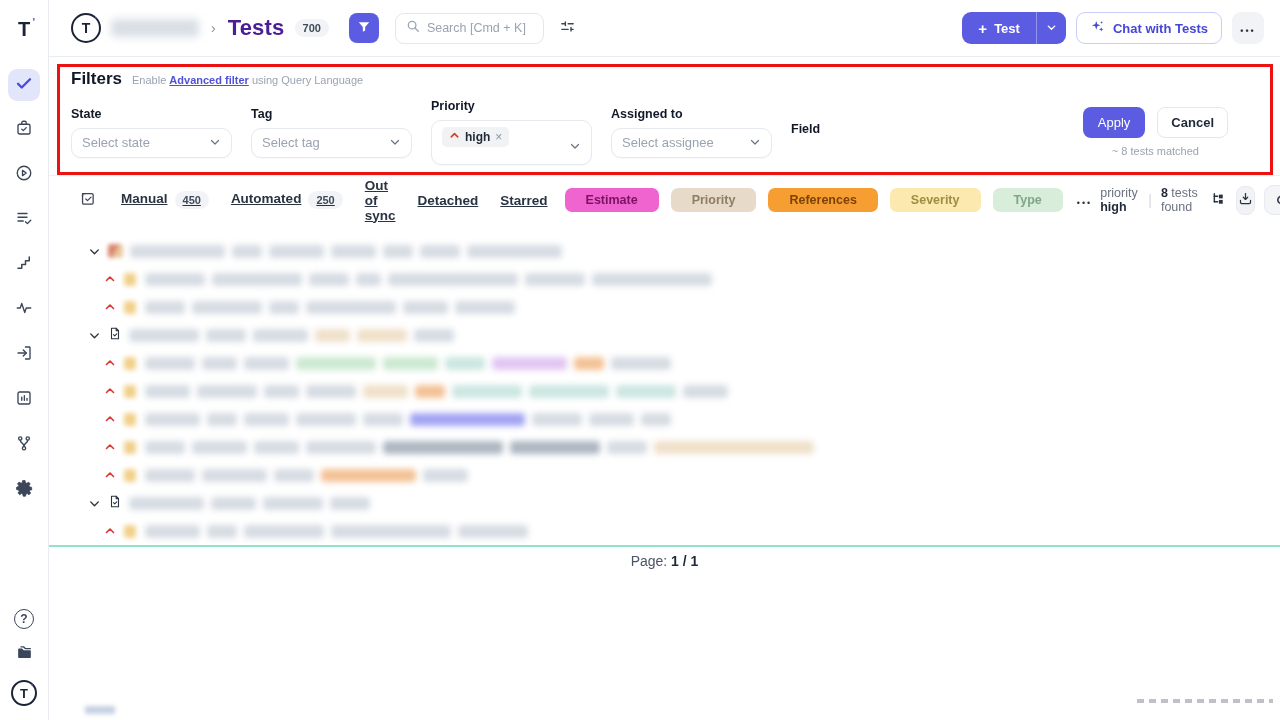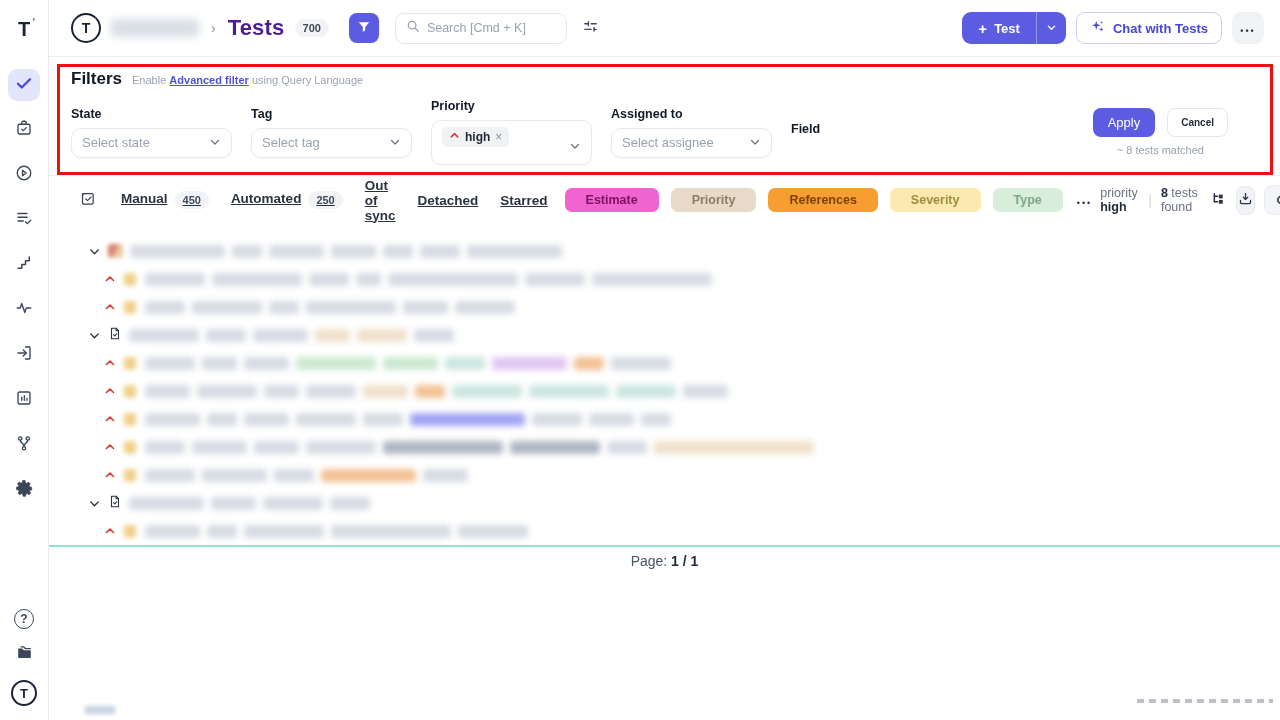--- a/index.html
+++ b/index.html
@@ -26,21 +26,21 @@
 
   
   .main { position:absolute; left:49px; top:0; width:1231px; height:720px; }
   .header { height:57px; border-bottom:1px solid #e9ecf0; display:flex; align-items:center; padding:0 16px 0 22px; gap:10px; }
   .proj-blur { width:88px; height:18px; border-radius:4px; background:#d9dee5; filter:blur(4px); }
   .crumb-sep { color:#8a94a3; font-size:14px; margin:0 2px; }
   .page-title { font-size:22px; font-weight:bold; color:#4c1d95; letter-spacing:.2px; }
   .pill { background:#f1f3f6; color:#3f4a5a; font-size:11px; font-weight:bold; border-radius:999px; padding:3px 8px; }
   .funnel-btn { width:30px; height:30px; margin-left:10px; background:#5b5ce2; border:none; border-radius:8px;
     display:flex; align-items:center; justify-content:center; cursor:pointer; }
-  .search-box { margin-left:6px; width:172px; height:31px; border:1px solid #e4e7ec; border-radius:9px;
+  .search-box { margin-left:6px; width:149px; height:31px; border:1px solid #e4e7ec; border-radius:9px;
     display:flex; align-items:center; gap:7px; padding:0 10px; color:#9aa3b2; }
   .search-box input { border:none; outline:none; width:120px; font-size:12.5px; color:#6b7280;
     font-family:"Liberation Sans",sans-serif; background:transparent; }
   .search-box input::placeholder { color:#9aa3b2; }
   .sliders-btn { width:28px; height:28px; border:none; background:transparent; display:flex;
     align-items:center; justify-content:center; cursor:pointer; }
   .hdr-right { margin-left:auto; display:flex; align-items:center; gap:10px; }
   .btn-test { display:flex; align-items:stretch; background:#5b5ce2; border-radius:9px; overflow:hidden; cursor:pointer; height:32px; }
   .btn-test .lbl { display:flex; align-items:center; gap:7px; color:#fff; font-size:13px; font-weight:bold; padding:0 16px; }
   .btn-test .caret { width:30px; display:flex; align-items:center; justify-content:center; border-left:1px solid rgba(255,255,255,.35); }
@@ -67,21 +67,21 @@
   .select .chev { color:#6b7280; margin-left:auto; }
   .select.multi { min-height:45px; align-items:flex-start; padding-top:6px; position:relative; }
   .select.multi .chev { position:absolute; right:10px; bottom:8px; }
   .chip { display:inline-flex; align-items:center; gap:5px; background:#f1f2f4; border-radius:5px;
     padding:3px 7px; font-size:12px; font-weight:bold; color:#1f2937; }
   .chip .x { color:#8a94a3; font-weight:normal; font-size:12px; cursor:pointer; }
   .f-actions { margin-left:auto; padding-right:30px; display:flex; flex-direction:column; align-items:center; }
   .f-actions-row { display:flex; gap:12px; }
   .btn-apply { background:#5b5ce2; color:#fff; border:none; border-radius:8px; font-size:13px; font-weight:normal;
     padding:7px 15px; cursor:pointer; }
-  .btn-cancel { background:#fff; color:#1f2937; border:1px solid #e4e7ec; border-radius:8px; font-size:10px;
+  .btn-cancel { background:#fff; color:#1f2937; border:1px solid #e4e7ec; border-radius:8px; font-size:13px;
     font-weight:bold; padding:7px 13px; cursor:pointer; }
   .matched { margin-top:7px; font-size:11px; color:#9aa3b2; }
 
   
   .toolbar { height:48px; display:flex; align-items:center; padding:0 16px 0 30px; gap:0; }
   .tb-selectall { background:none; border:none; cursor:pointer; margin-right:14px; display:flex; }
   .tab { display:flex; align-items:flex-start; gap:7px; font-size:13.5px; font-weight:bold; color:#2a3342;
     padding:6px 11px; cursor:pointer; border-radius:7px;text-decoration:underline; }
   .tab .pill { font-weight:bold; }
   .fbadge { font-size:12.5px; font-weight:bold; border-radius:7px; padding:5px 21px; margin:0 6px; cursor:pointer; }

